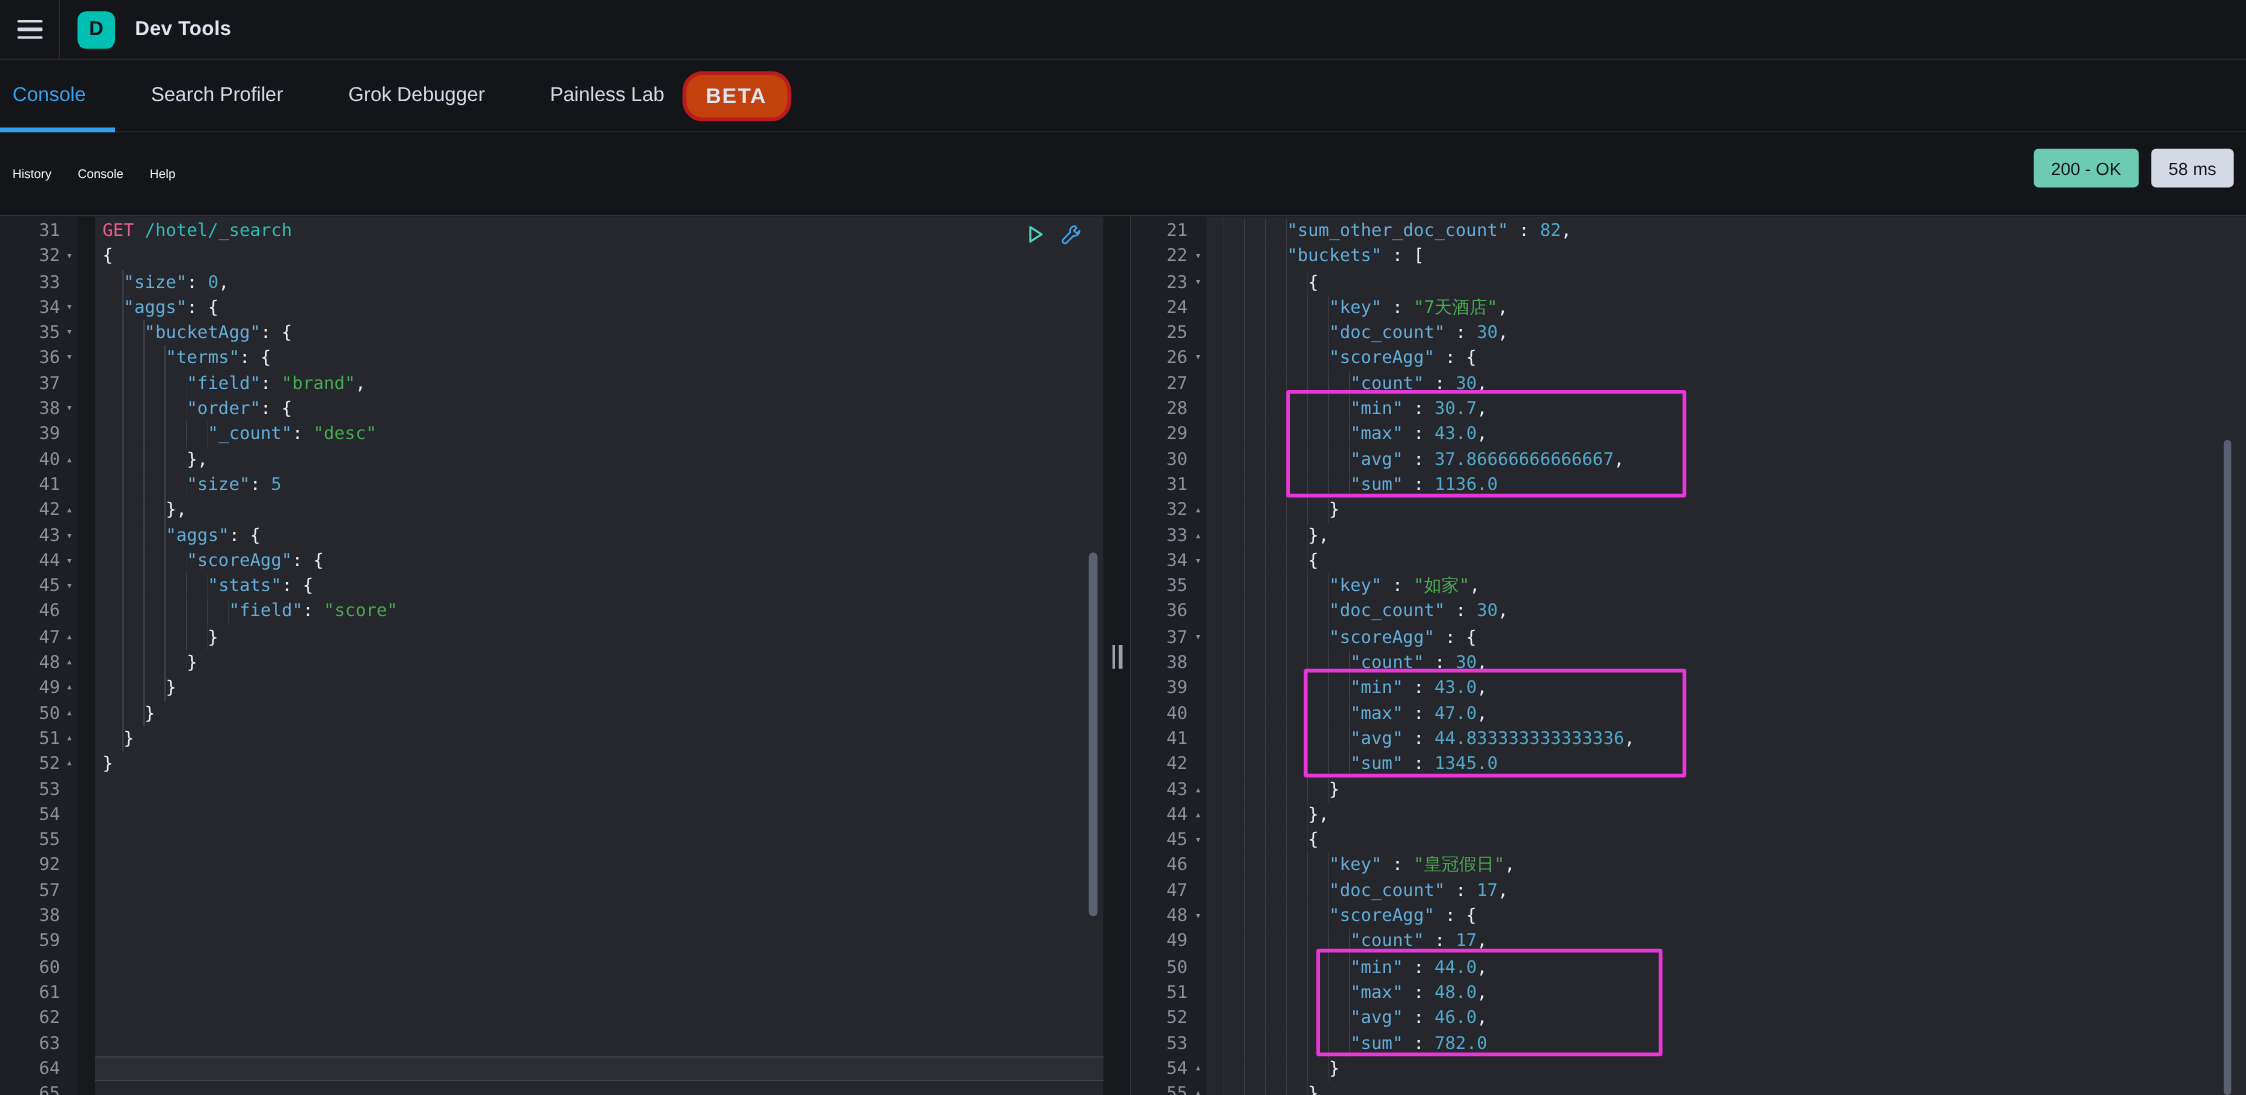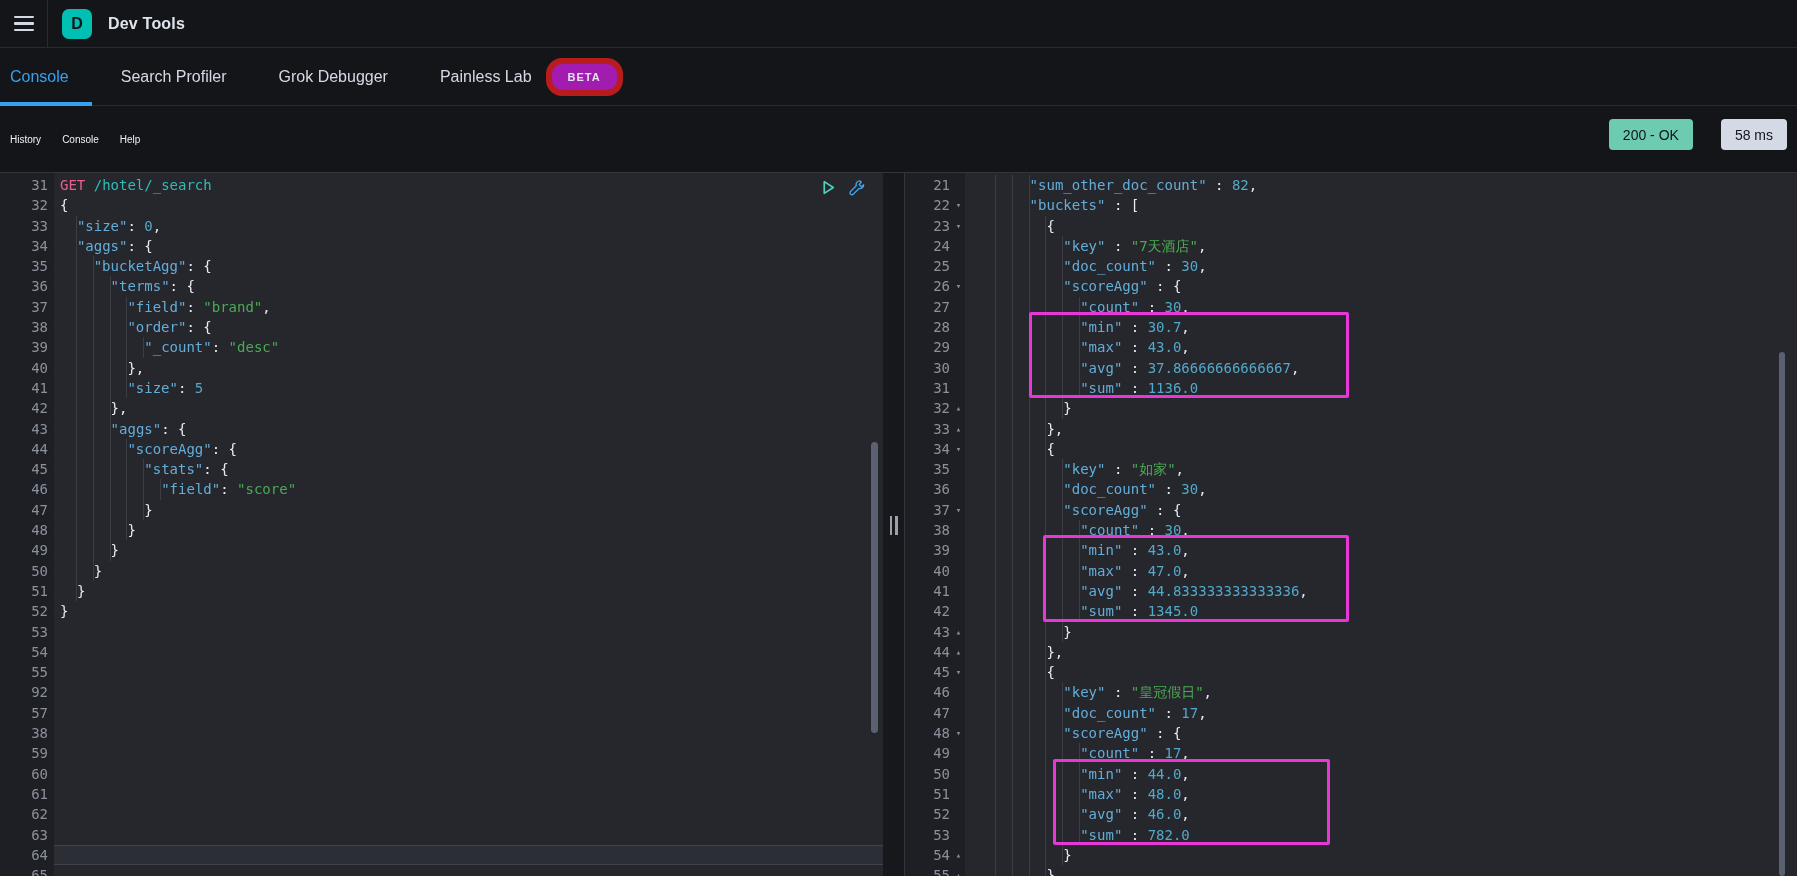--- a/index.html
+++ b/index.html
@@ -18,45 +18,45 @@
   .hamburger .bars{width:20px;display:flex;flex-direction:column;gap:4px}
   .hamburger .bars i{display:block;height:2.5px;background:#d4dae5;border-radius:1px}
   .logo{width:30px;height:30px;border-radius:7px;background:#00bfb3;color:#10131a;
     font-weight:700;font-size:16px;display:flex;align-items:center;justify-content:center;
     margin-left:14px}
   .app-title{margin-left:16px;font-size:16px;font-weight:700;letter-spacing:.2px}
   .tabs{height:58px;background:var(--bg-header);border-bottom:1px solid var(--border);
     display:flex;align-items:center;gap:52px;padding-left:10px;position:relative}
   .tab{font-size:16px;color:#d4dae5;cursor:pointer;display:flex;align-items:center;gap:14px}
   .tab.active{color:var(--accent)}
-  .tab .beta{font-size:11px;font-weight:700;letter-spacing:1px;color:#dfe5ef;
-    border:6px solid #b91c1c;border-radius:16px;padding:7px 16px;background:#a21caf}
+  .tab .beta{font-size:17px;font-weight:700;letter-spacing:1px;color:#dfe5ef;
+    border:3px solid #b91c1c;border-radius:16px;padding:7px 16px;background:#c2410c}
   .active-underline{position:absolute;left:0;bottom:-1px;width:92px;height:4px;background:var(--accent)}
   .menubar{height:67px;background:var(--bg-header);border-bottom:1px solid var(--divider);
     display:flex;align-items:center;gap:21px;padding-left:10px;position:relative}
   .menu-item{font-size:10px;color:#eef2f8;cursor:pointer}
-  .badges{position:absolute;right:10px;top:13px;display:flex;gap:28px}
+  .badges{position:absolute;right:10px;top:13px;display:flex;gap:10px}
   .badge{height:31px;border-radius:4px;display:flex;align-items:center;padding:0 14px;
     font-size:14px;color:#131519;font-weight:400}
   .badge.ok{background:#6dcbb1}
   .badge.time{background:#d3dae6}
   .main{position:absolute;top:173px;left:0;right:0;bottom:0;display:flex}
   .panel{position:relative;overflow:hidden}
   .panel-left{width:883px}
   .gap{width:21px;background:var(--bg-page);position:relative}
   .panel-right{flex:1;border-left:1px solid #33353d}
   .gutter{position:absolute;top:0;bottom:0;left:0;background:var(--bg-gutter);
     font-family:"DejaVu Sans Mono","Liberation Mono",monospace;font-size:14px;color:var(--num);
     padding-top:2px}
   .panel-left .gutter{width:62px}
   .panel-right .gutter{width:60px}
   .code{position:absolute;top:0;right:0;bottom:0;background:var(--bg-editor);
     font-family:"DejaVu Sans Mono","Liberation Mono",monospace;font-size:14px;color:var(--punct);
     padding-top:2px}
-  .panel-left .code{left:54px}
+  .panel-left .code{left:76px}
   .panel-right .code{left:60px}
   .gline{height:20.3px;line-height:20.3px;text-align:right;position:relative}
   .panel-left .gline{padding-right:14px}
   .panel-right .gline{padding-right:15px}
   .fold{position:absolute;right:1px;top:0;width:11px;font-size:9px;color:#868c96;
     text-align:center;cursor:pointer;line-height:20.3px}
   .line{height:20.3px;line-height:20.3px;white-space:pre}
   .panel-left .line{padding-left:6px}
   .panel-right .line{padding-left:14px}
   .line.active{background:#2c2e35;box-shadow:inset 0 1px 0 #41434b,inset 0 -1px 0 #41434b}

